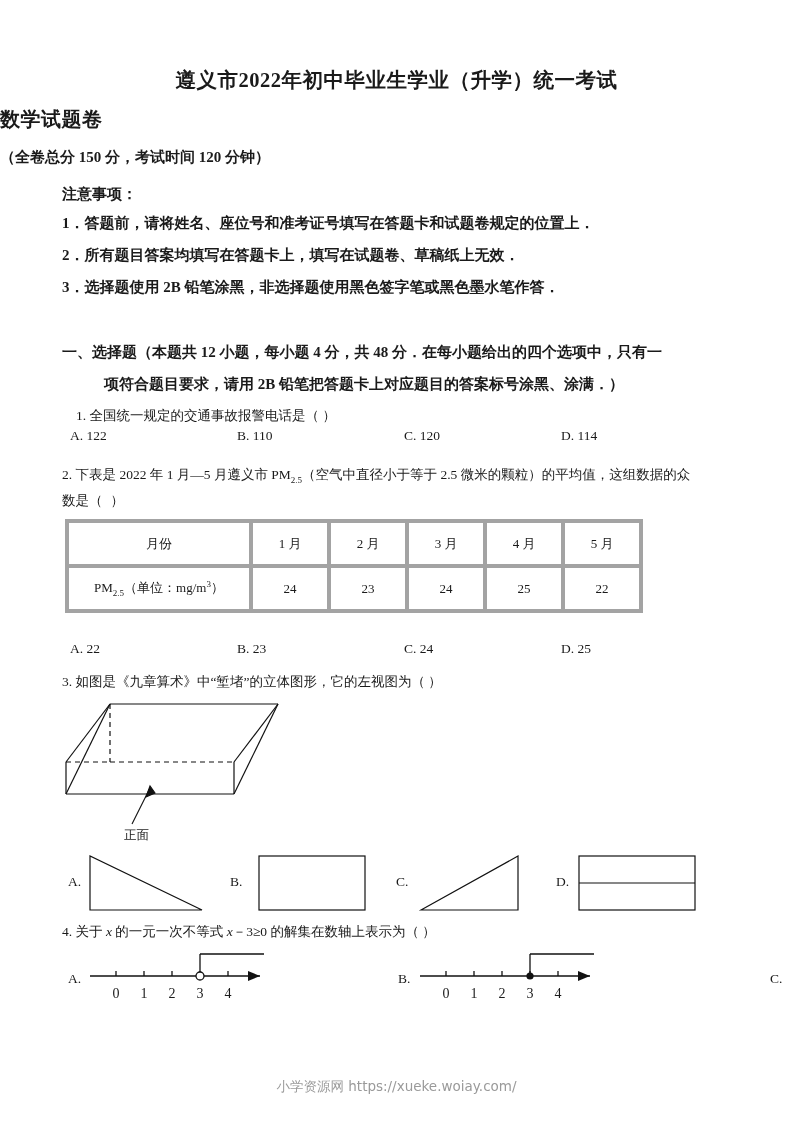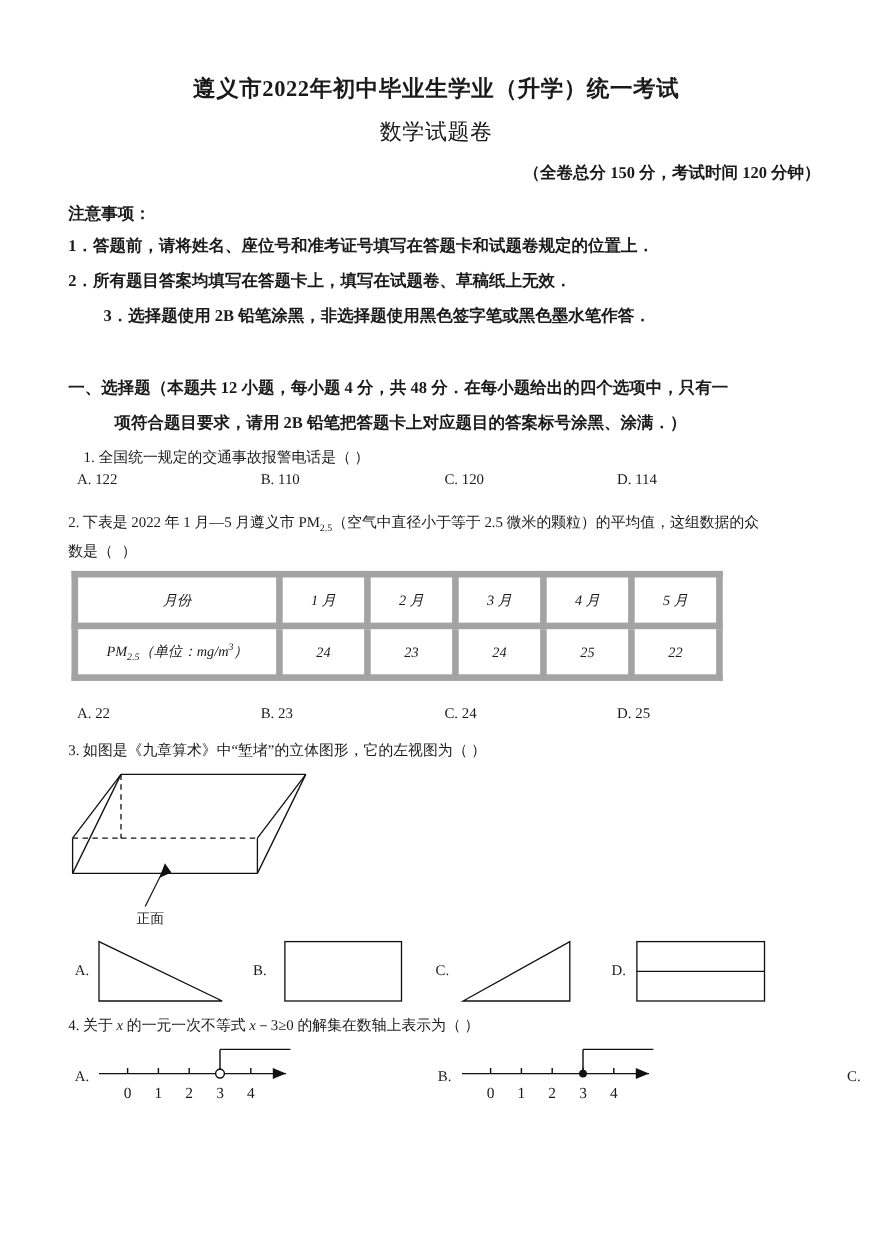--- a/index.html
+++ b/index.html
@@ -28,51 +28,50 @@
     width: 793px;
     text-align: center;
     font-size: 20.5px;
     font-weight: bold;
     letter-spacing: 0.5px;
   }
   .doc-subtitle {
     position: absolute;
     left: 0; top: 106px;
     width: 793px;
-    text-align: center;
     font-size: 20px;
-    font-weight: normal;
+    font-weight: bold;
     letter-spacing: 0.5px;
   }
   .doc-meta {
     position: absolute;
-    left: 16px; top: 148px;
+    left: 0; top: 148px;
     width: 730px;
-    text-align: right;
+    text-align: left;
     font-size: 15px;
     font-weight: bold;
   }
 
   
   .notice-head {
     position: absolute;
     left: 62px; top: 185px;
     font-size: 15px;
     font-weight: bold;
   }
   .notice-item {
     position: absolute;
     left: 62px;
     font-size: 15px;
     font-weight: bold;
     white-space: nowrap;
   }
   .ni0 { top: 214px; }
   .ni1 { top: 246px; }
-  .ni2 { top: 278px; margin-left: 32px; }
+  .ni2 { top: 278px; }
   .ni3 { top: 310px; }
 
   
   .sec-head-l1 {
     position: absolute;
     left: 62px; top: 343px;
     font-size: 15px;
     font-weight: bold;
     white-space: nowrap;
   }
@@ -119,26 +118,25 @@
   .q2-opts { top: 641px; }
 
   
   .pm-table {
     position: absolute;
     left: 65px; top: 519px;
     border-collapse: collapse;
     font-size: 13px;
   }
   .pm-table td {
-    border: 6px solid #a3a3a3;
+    border: 4px solid #a3a3a3;
     text-align: center;
     vertical-align: middle;
     height: 41px;
     padding: 0 4px;
-    font-style: italic;
   }
   .pm-table td.label-col { width: 172px; }
   .pm-table td.data-col { width: 66px; }
   .pm-table sub { font-size: 9px; }
   .pm-table sup { font-size: 9px; }
 
   
   .fig-prism {
     position: absolute;
     left: 62px; top: 694px;
@@ -346,14 +344,15 @@
         <text x="56" y="48">1</text>
         <text x="84" y="48">2</text>
         <text x="112" y="48">3</text>
         <text x="140" y="48">4</text>
       </g>
     </svg>
 
     <span class="nl-label nl-c">C.</span>
   </div>
 
+  <div class="watermark">小学资源网 https://xueke.woiay.com/</div>
 
 </div>
 
 </body></html>

